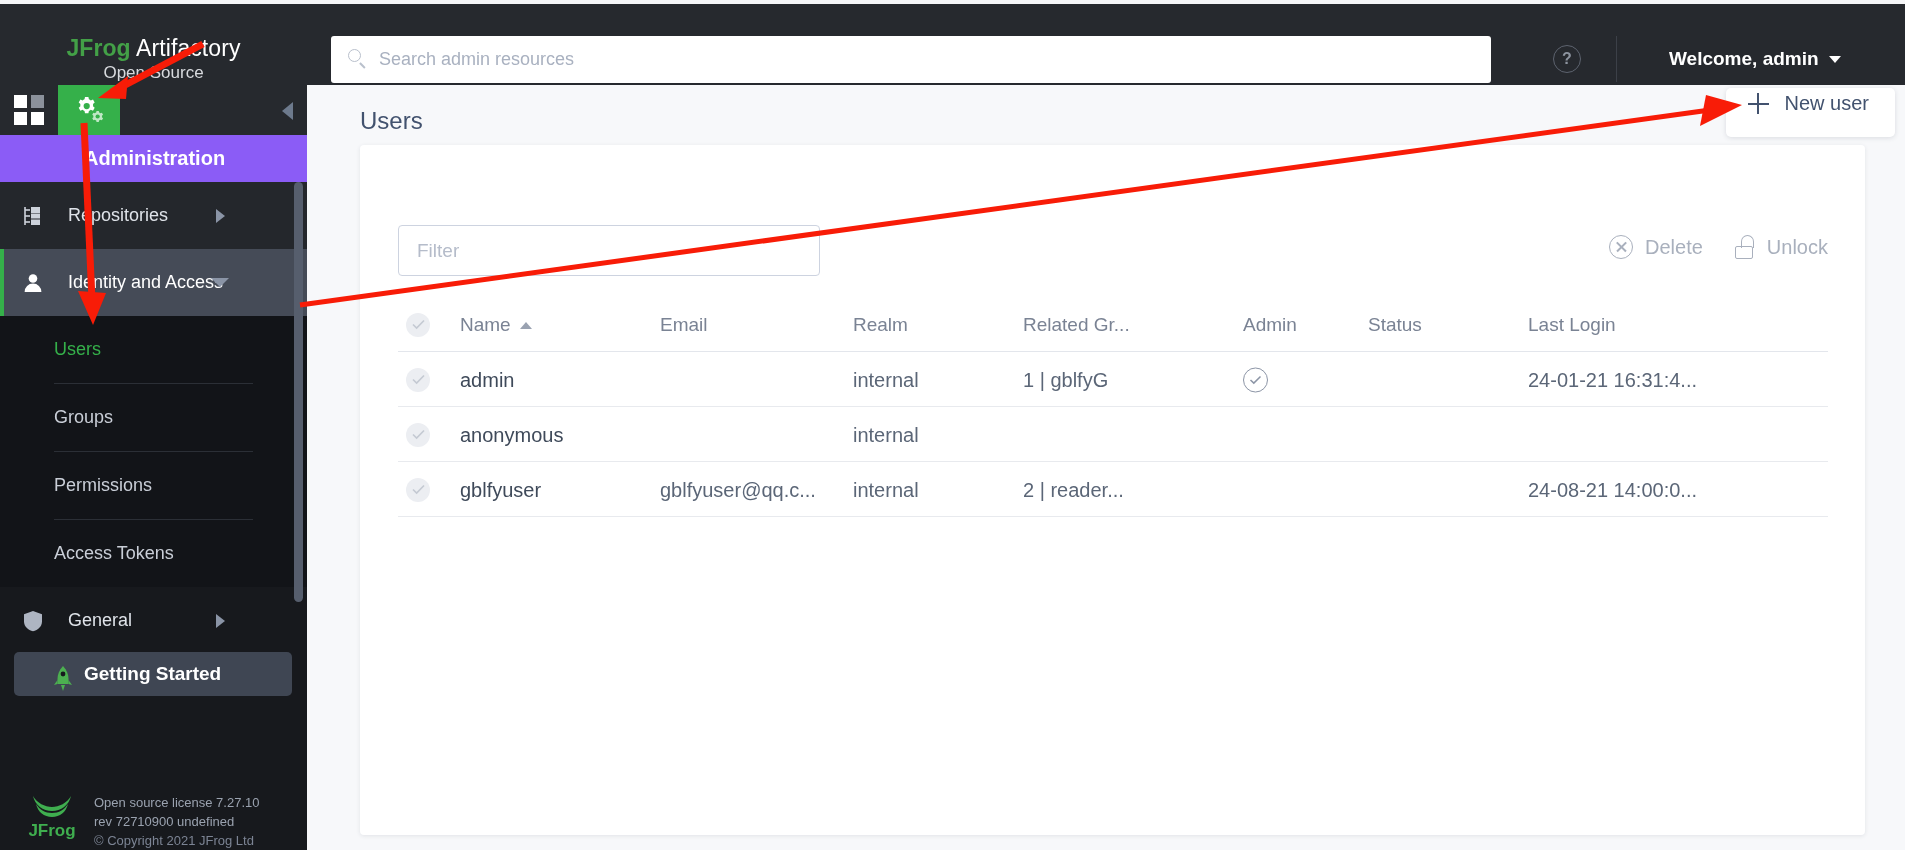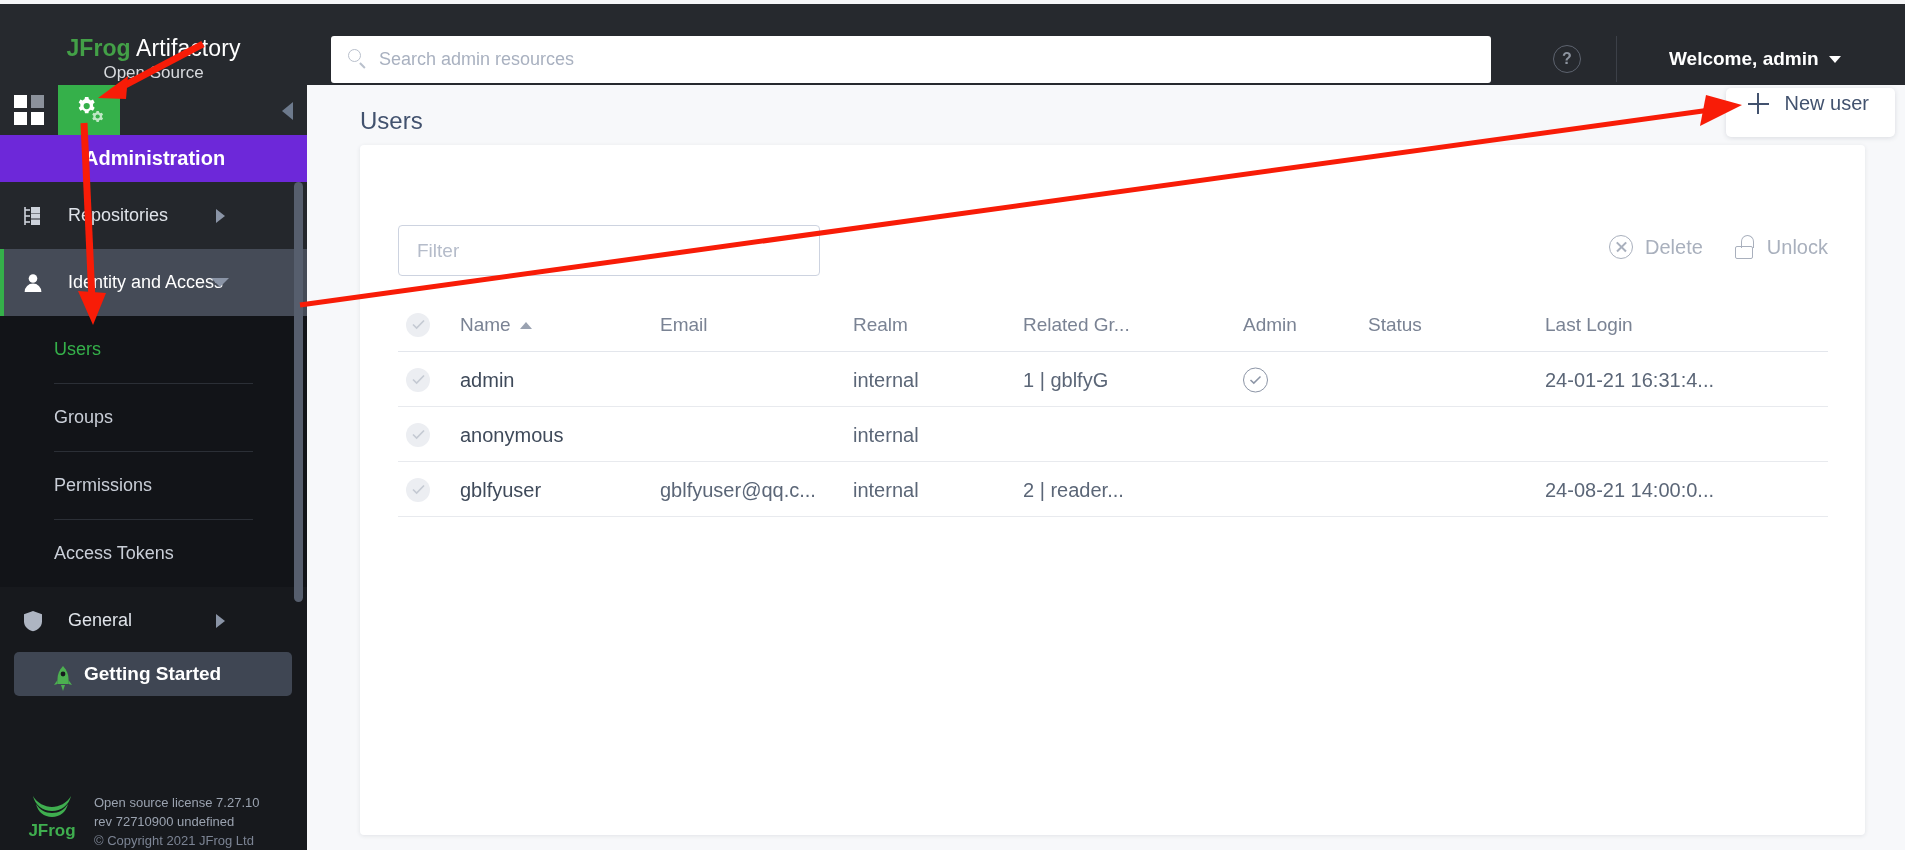--- a/index.html
+++ b/index.html
@@ -104,21 +104,21 @@
   }
   .collapse-tri {
     position: absolute; right: 14px; top: 17px;
     width: 0; height: 0;
     border-top: 9px solid transparent; border-bottom: 9px solid transparent;
     border-right: 11px solid #6d7a8d;
     cursor: pointer;
   }
 
   .admin-banner {
-    height: 47px; background: #6d28d9;
+    height: 47px; background: #8b5cf6;
     display: flex; align-items: center;
     padding-left: 84px;
     color: #ffffff; font-size: 20px; font-weight: bold;
   }
 
   .nav-scroll { position: relative; height: 668px; }
   .nav-row {
     height: 67px; display: flex; align-items: center;
     padding: 0 0 0 16px; position: relative; cursor: pointer;
     color: #c3c8d1; font-size: 18px;
@@ -253,21 +253,21 @@
   .thead { height: 55px; }
   .thead .cell { color: #7a8394; font-size: 19px; }
   .cell { position: absolute; top: 50%; transform: translateY(-50%); white-space: nowrap; }
   .c-check { left: 8px; }
   .c-name  { left: 62px; }
   .c-email { left: 262px; }
   .c-realm { left: 455px; }
   .c-group { left: 625px; }
   .c-admin { left: 845px; }
   .c-status{ left: 970px; }
-  .c-login { left: 1130px; margin-left: 17px; }
+  .c-login { left: 1130px; }
 
   .rowline { position: absolute; left: 0; right: 0; bottom: 0; height: 1px; background: #e8eaee; }
   .sep-head { position: absolute; left: 0; right: 0; bottom: 0; height: 1px; background: #e3e6ec; }
 
   .checkbox-circ {
     width: 24px; height: 24px; border-radius: 50%;
     background: #eceef2;
     display: flex; align-items: center; justify-content: center;
     cursor: pointer;
   }

